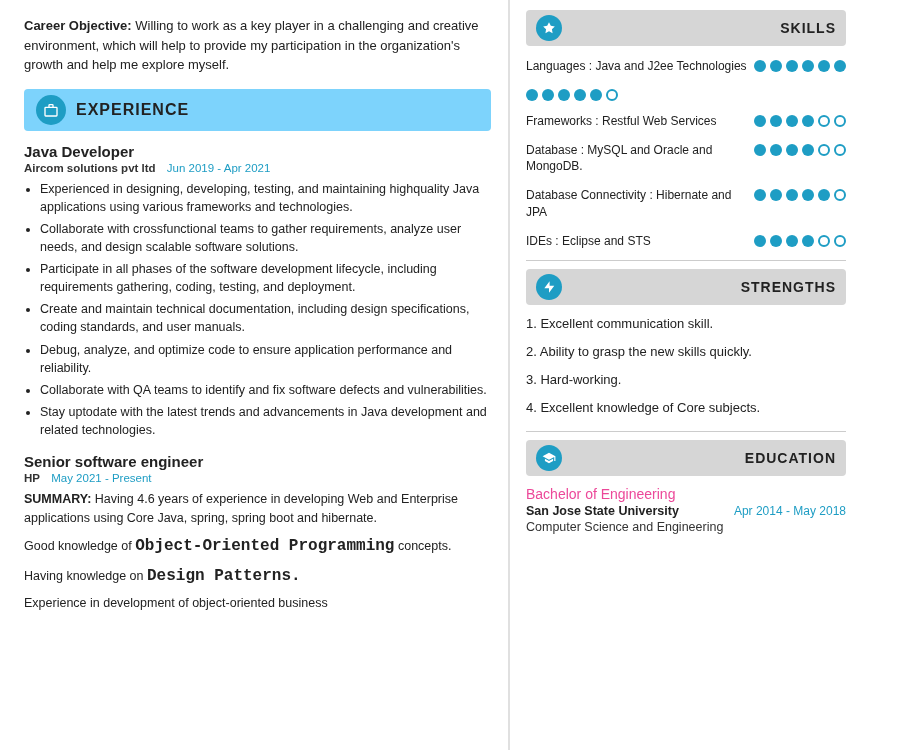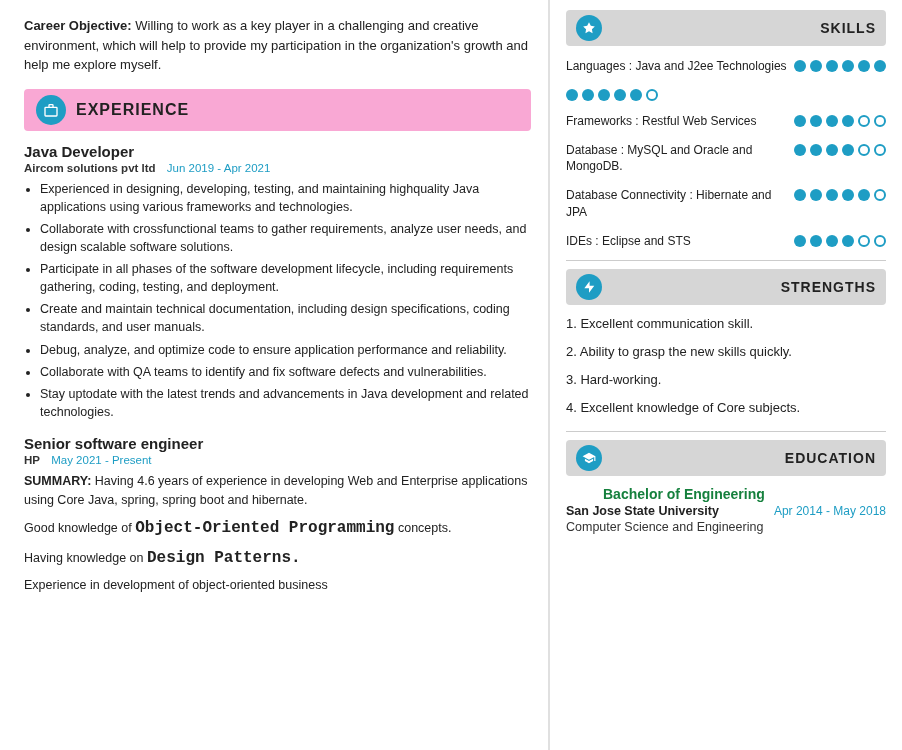--- a/index.html
+++ b/index.html
@@ -12,36 +12,36 @@
       min-height: 750px;
       overflow: hidden;
     }
     .resume-container {
       display: flex;
       width: 902px;
       min-height: 750px;
     }
     
     .left-col {
-      width: 550px;
+      width: 510px;
       padding: 16px 17px 16px 24px;
       border-right: 2px solid #e0e0e0;
     }
     
     .right-col {
       width: 352px;
       padding: 10px 16px 16px 16px;
       background: #fff;
     }
 
     
     .section-header {
       display: flex;
       align-items: center;
-      background: #f9a8d4;
+      background: #7dd3fc;
       border-radius: 4px;
       padding: 6px 12px;
       margin-bottom: 12px;
     }
     .section-header .icon-circle {
       width: 30px;
       height: 30px;
       border-radius: 50%;
       background: #1e9dc4;
       display: flex;
@@ -157,24 +157,23 @@
     .strength-item {
       font-size: 13px;
       margin-bottom: 10px;
       line-height: 1.4;
       color: #222;
     }
 
     
     .edu-degree {
       font-size: 14px;
-      font-weight: 700;
-      color: #15803d;
+      font-weight: 400;
+      color: #ec4899;
       margin-bottom: 2px;
-      margin-left: 37px;
     }
     .edu-university {
       font-size: 12.5px;
       font-weight: 700;
       color: #222;
     }
     .edu-date {
       font-size: 12px;
       color: #1e9dc4;
       text-align: right;

